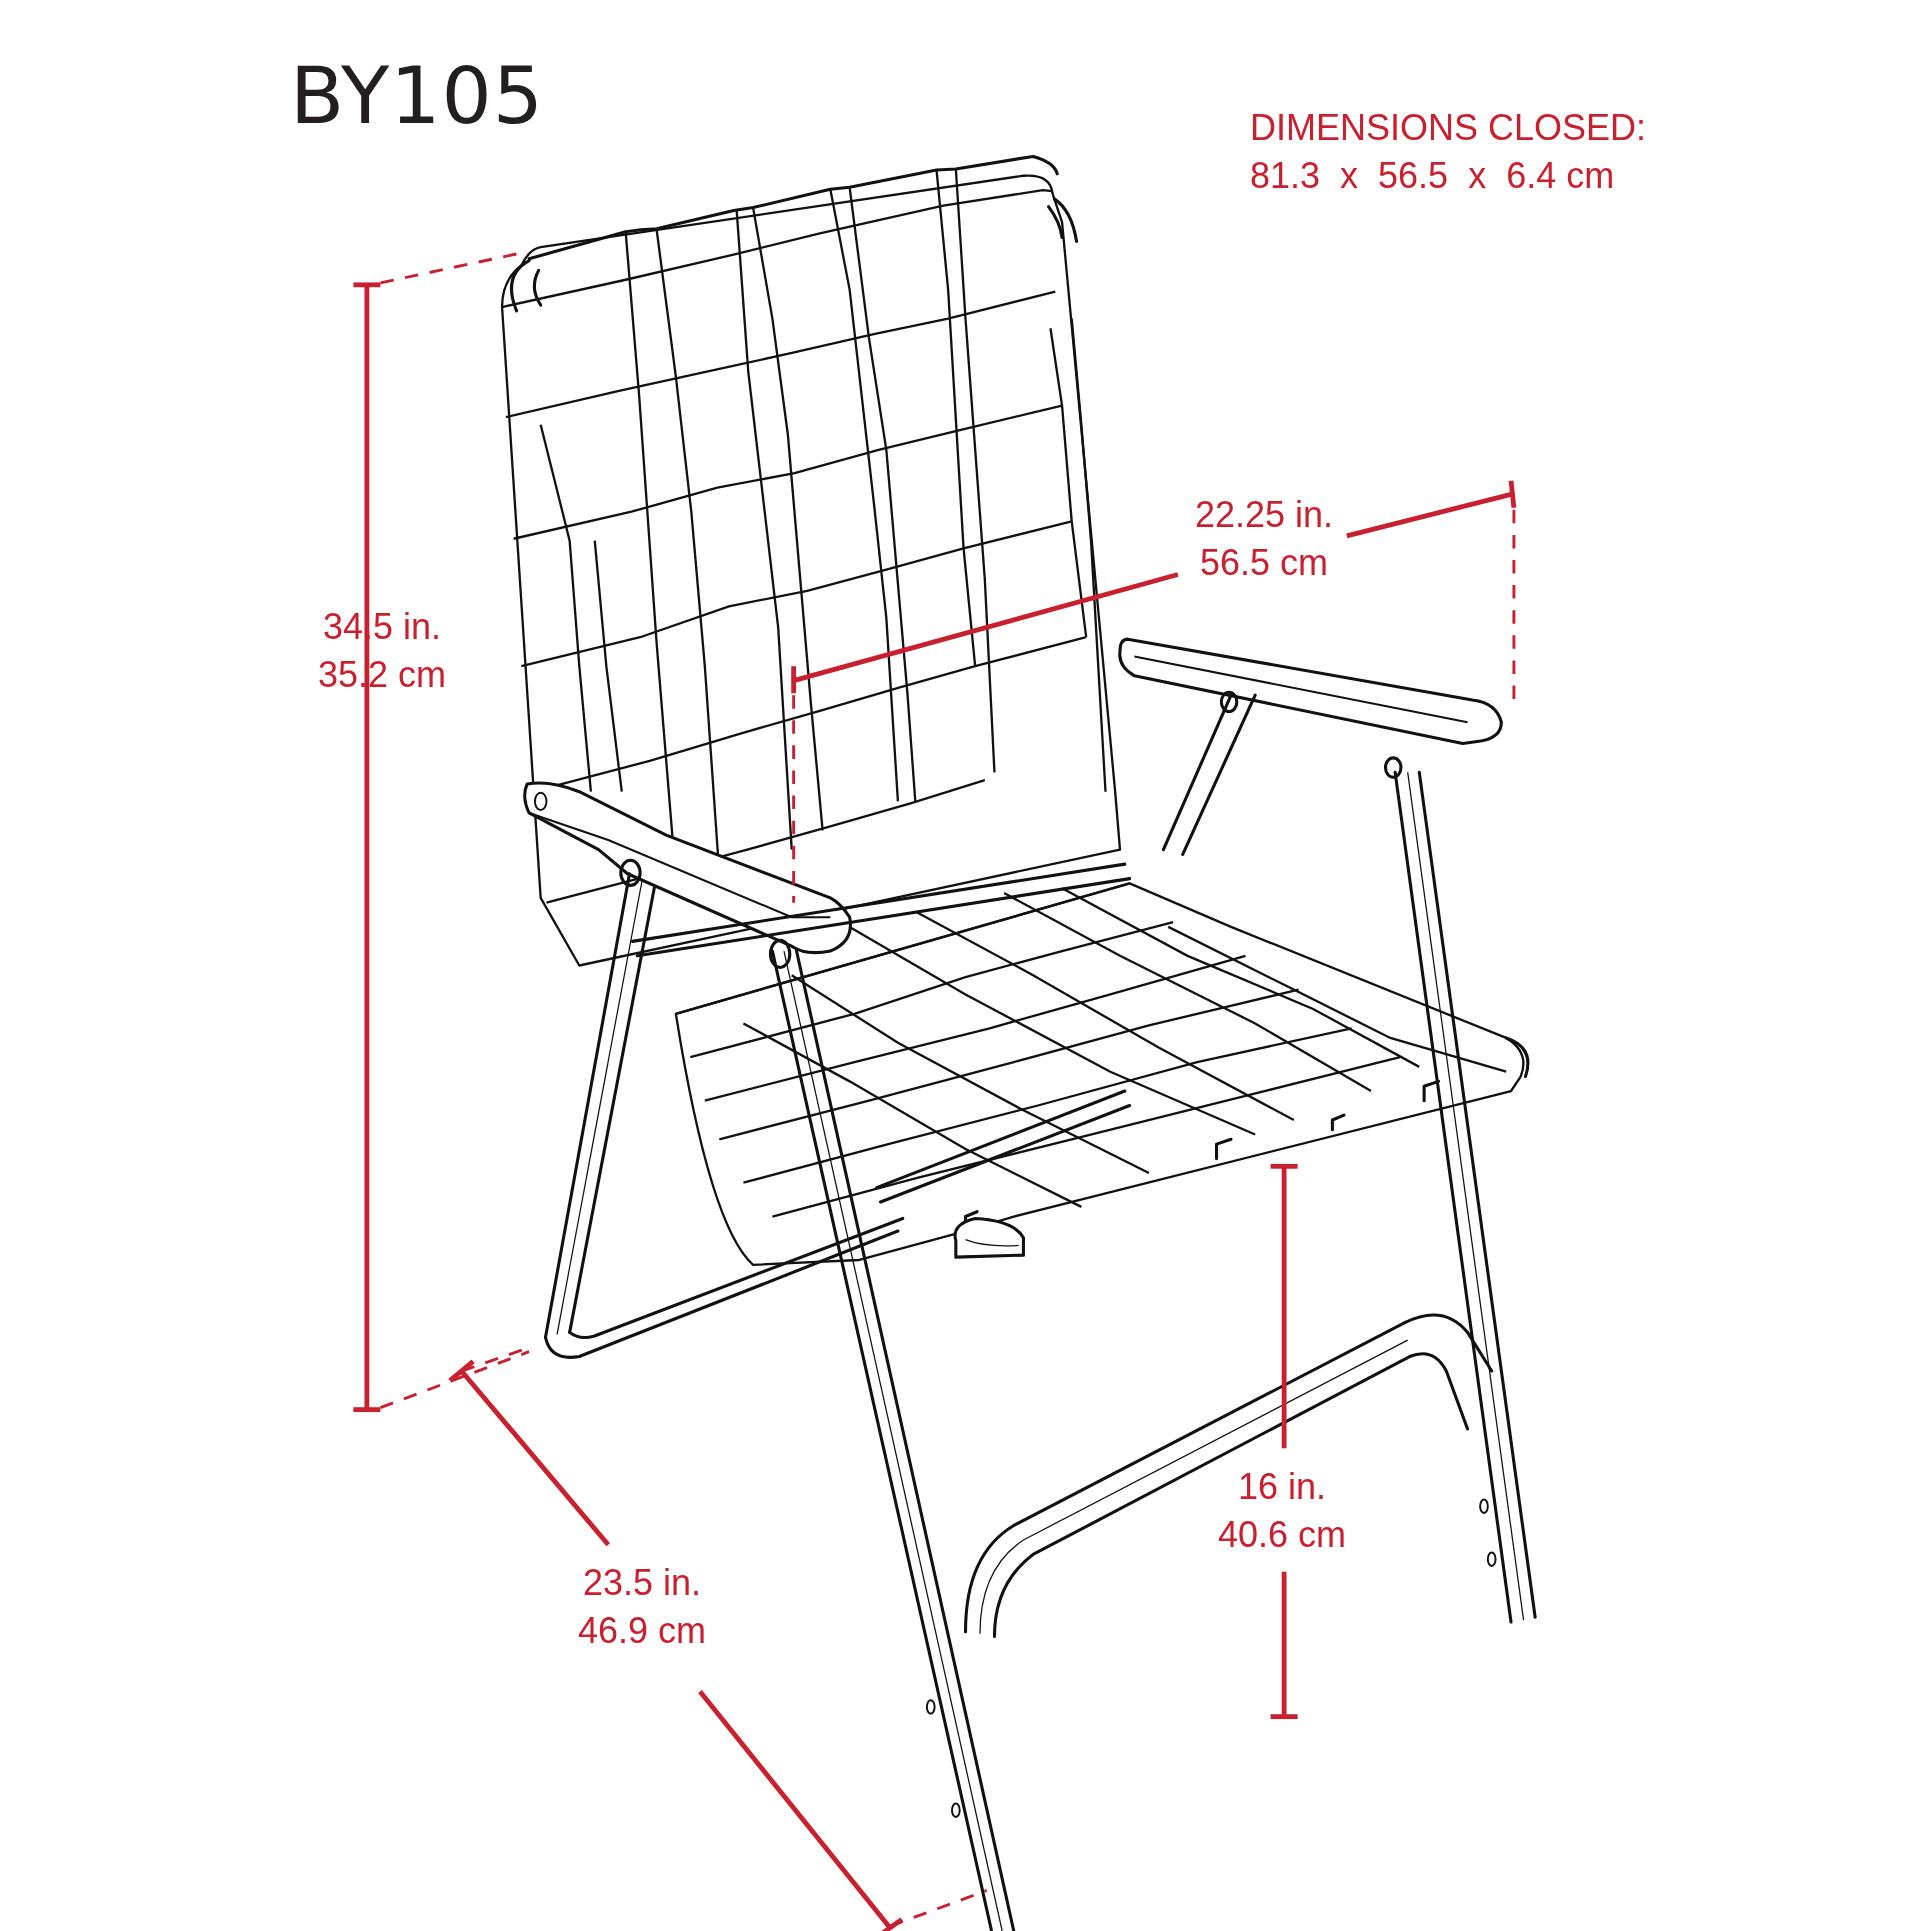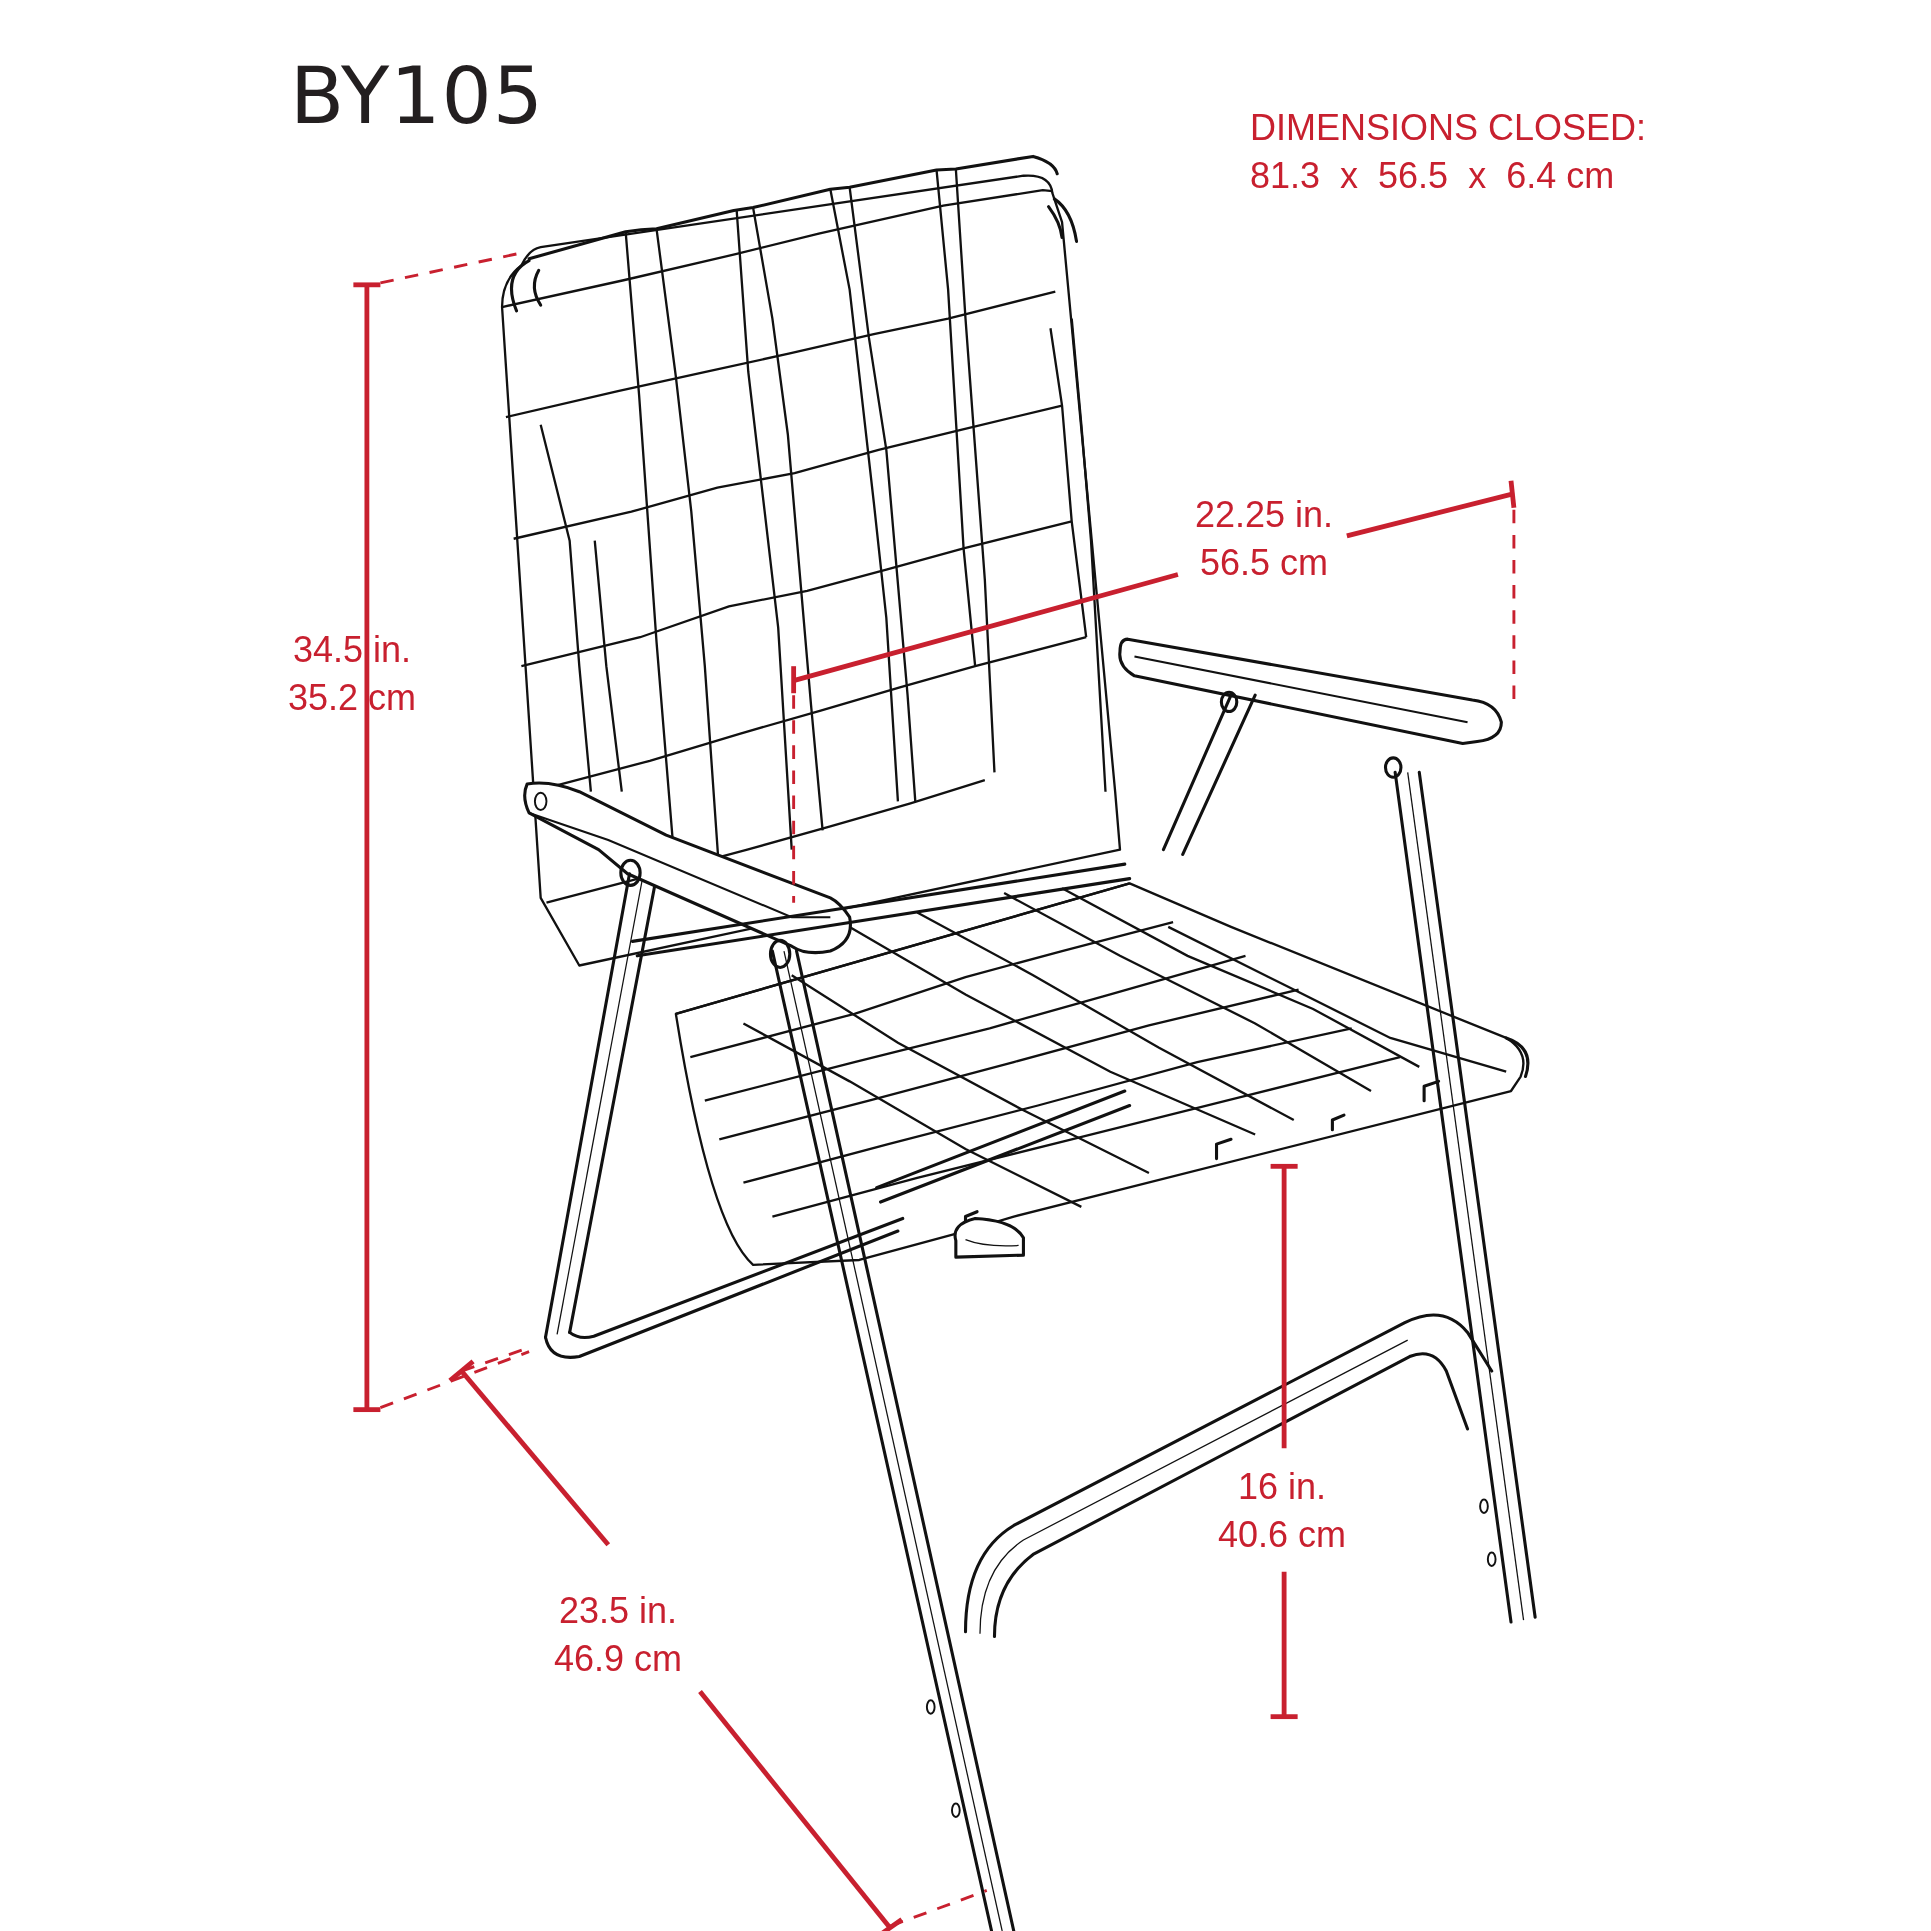--- a/index.html
+++ b/index.html
@@ -172,31 +172,31 @@
       <line class="dimdash" x1="922" y1="1995" x2="1022" y2="1958"></line>
     </g>
     <g>
       <line class="dimline" x1="1330" y1="1208" x2="1330" y2="1500"></line>
       <line class="dimline" x1="1330" y1="1628" x2="1330" y2="1778"></line>
       <line class="dimline" x1="1316" y1="1208" x2="1344" y2="1208"></line>
       <line class="dimline" x1="1316" y1="1778" x2="1344" y2="1778"></line>
     </g>
   </svg>
 
-  <div class="dim" style="left:288px; top:603px;margin-top:23px;">
+  <div class="dim" style="left:318px; top:603px;">
     <div>34.5 in.</div>
     <div>35.2 cm</div>
   </div>
 
   <div class="dim" style="left:1195px; top:491px;">
     <div>22.25 in.</div>
     <div>56.5 cm</div>
   </div>
 
-  <div class="dim" style="left:554px; top:1559px;margin-top:28px;">
+  <div class="dim" style="left:578px; top:1559px;">
     <div>23.5 in.</div>
     <div>46.9 cm</div>
   </div>
 
   <div class="dim" style="left:1218px; top:1463px;">
     <div>16 in.</div>
     <div>40.6 cm</div>
   </div>
 
 </div>

